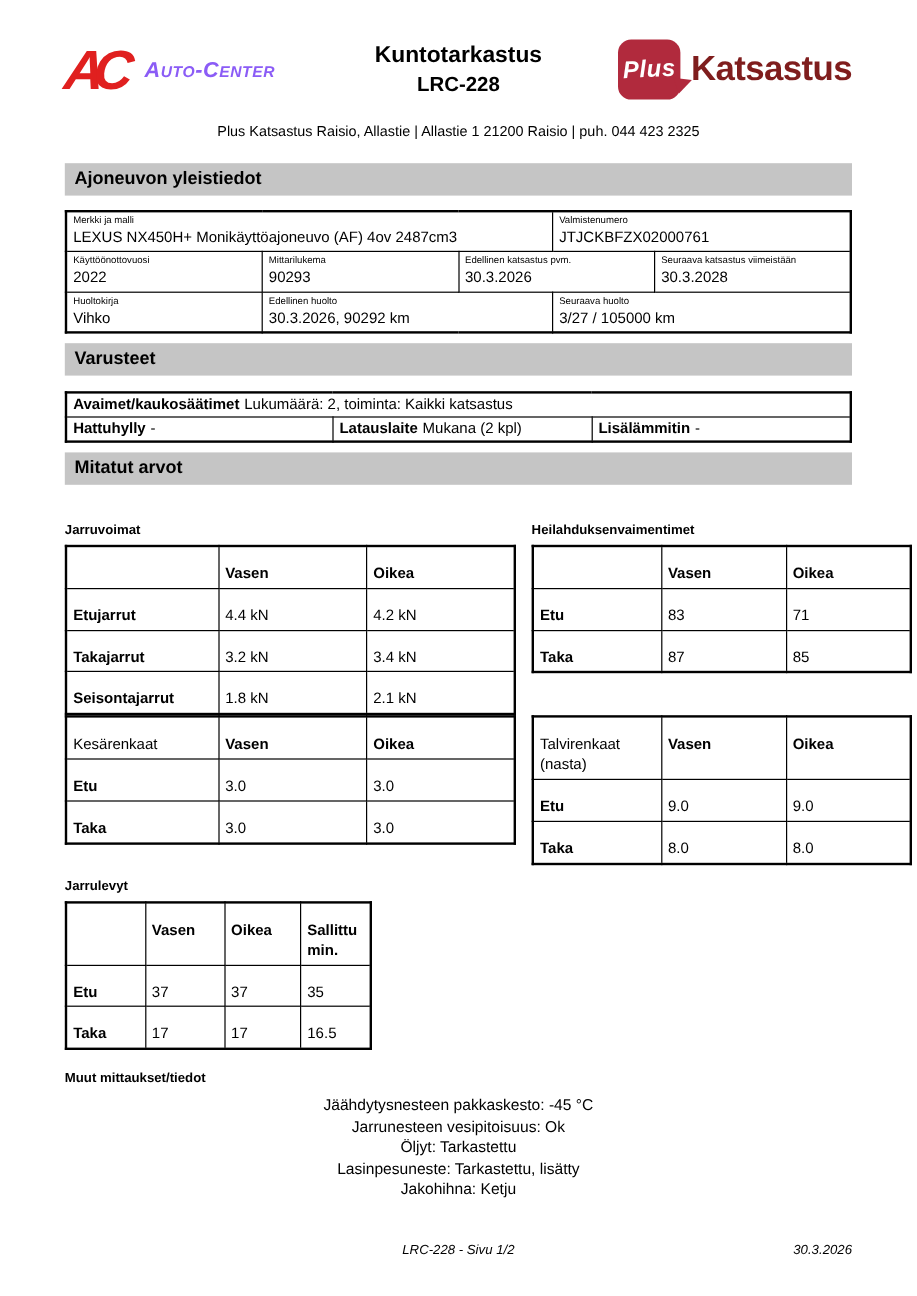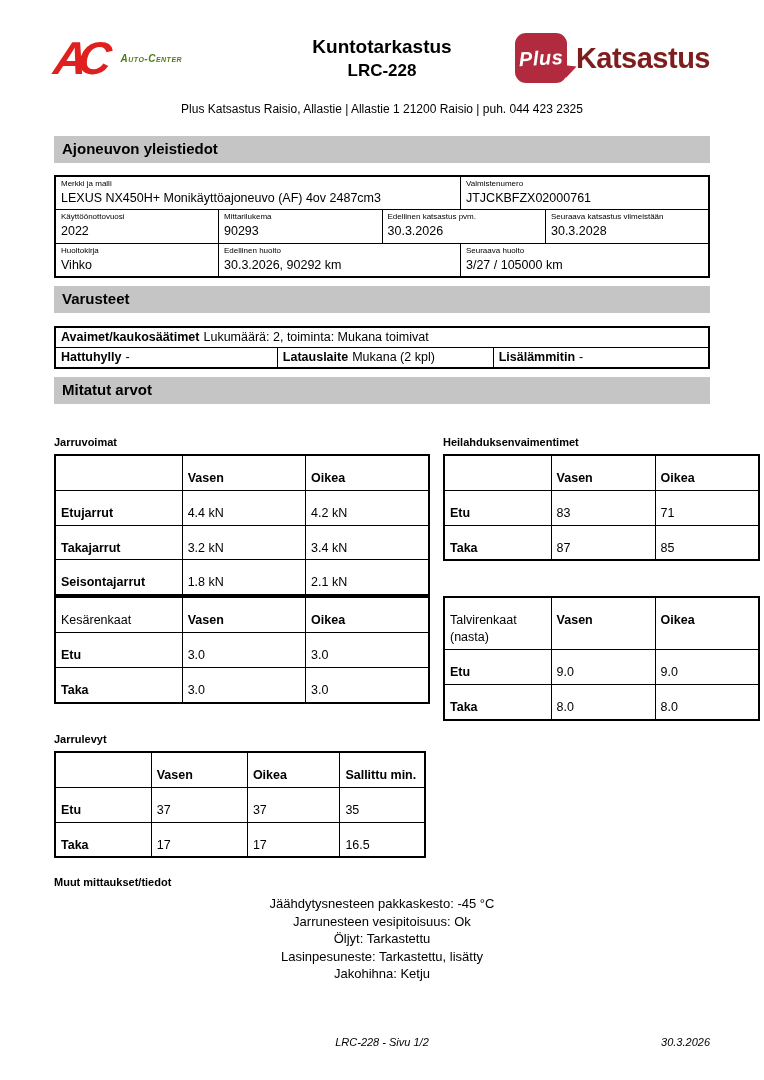--- a/index.html
+++ b/index.html
@@ -15,22 +15,22 @@
 
   
   .header { display: flex; align-items: center; justify-content: space-between; height: 64px; }
   .ac-logo { display: flex; align-items: center; width: 205px; }
   .ac-mark {
     font-size: 46px; font-weight: bold; font-style: italic;
     color: #e0201f; letter-spacing: -9px; line-height: 1;
     transform: skewX(-6deg); padding-right: 10px;
   }
   .ac-text {
-    font-size: 10px; font-weight: bold; font-style: italic;
-    font-variant: small-caps; color: #4d7c0f; margin-left: 8px; letter-spacing: 0.5px;
+    font-size: 18px; font-weight: bold; font-style: italic;
+    font-variant: small-caps; color: #8b5cf6; margin-left: 8px; letter-spacing: 0.5px;
     white-space: nowrap;
   }
   .title-block { text-align: center; flex: 1; }
   .title-main { font-size: 19px; font-weight: bold; line-height: 1.35; }
   .title-sub  { font-size: 17px; font-weight: bold; line-height: 1.3; }
   .plus-logo { display: flex; align-items: center; width: 205px; justify-content: flex-end; }
   .plus-box {
     width: 52px; height: 50px; background: #b12a3d; border-radius: 11px;
     display: flex; align-items: center; justify-content: center;
     position: relative; flex: 0 0 auto;
@@ -76,21 +76,21 @@
   .meas-title { font-size: 11px; font-weight: bold; margin-bottom: 6px; }
   .meas-table { border: 2px solid #000; }
   .meas-table th, .meas-table td {
     border: 1px solid #000; padding: 14px 5px 3px;
     font-size: 12.5px; text-align: left; vertical-align: top; line-height: 1.35;
   }
   .meas-table th { font-weight: bold; }
   .meas-table .row-label { font-weight: bold; }
   .meas-table .corner-plain { font-weight: normal; }
   .tires-title { margin-top: 18px; margin-bottom: 6px; }
-  .discs-block { margin-top: 12px; width: 372px; }
+  .discs-block { margin-top: 12px; width: 256px; }
 
   .other-block { margin-top: 18px; }
   .other-title { font-size: 11px; font-weight: bold; }
   .other-lines { margin-top: 7px; }
   .other-line { font-size: 13px; line-height: 17.5px; text-align: center; }
 
   
   .footer-center {
     position: absolute; left: 0; right: 0; bottom: 32px;
     text-align: center; font-size: 11px; font-style: italic;
@@ -184,21 +184,21 @@
 
   <table class="equip-table">
     <colgroup>
       <col style="width:34%">
         <col style="width:33%">
         <col style="width:33%">
     </colgroup>
     <tbody>
         <tr>
       <td colspan="3">
-        <span class="equip-key">Avaimet/kaukosäätimet</span><span class="equip-val">Lukumäärä: 2, toiminta: Mukana toimivat</span>
+        <span class="equip-key">Avaimet/kaukosäätimet</span><span class="equip-val">Lukumäärä: 2, toiminta: Kaikki katsastus</span>
       </td>
     </tr>
     <tr>
       <td>
         <span class="equip-key">Hattuhylly</span><span class="equip-val">-</span>
       </td>
       <td>
         <span class="equip-key">Latauslaite</span><span class="equip-val">Mukana (2 kpl)</span>
       </td>
       <td>

